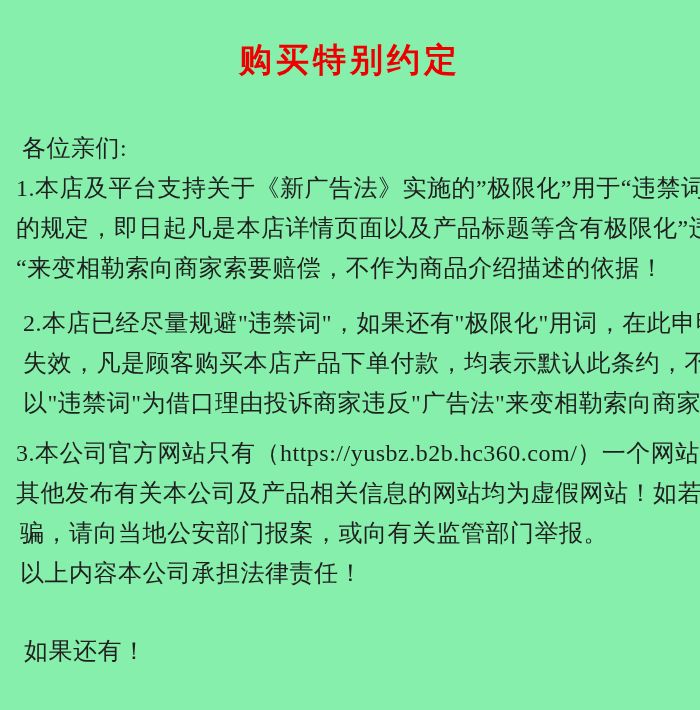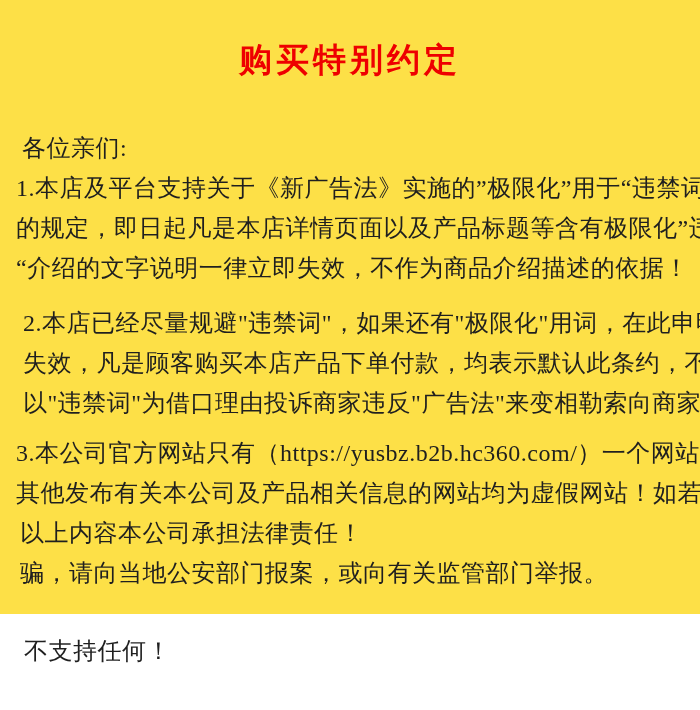--- a/index.html
+++ b/index.html
@@ -6,22 +6,22 @@
     margin: 0;
     padding: 0;
     width: 700px;
     height: 710px;
     background: #ffffff;
     overflow: hidden;
   }
   .doc {
     position: relative;
     width: 700px;
-    height: 614px;
-    background: #fde047;
+    height: 710px;
+    background: #86efac;
     font-family: "Liberation Serif", "DejaVu Serif", serif;
     color: #1f1f1f;
   }
   .doc-title {
     padding-top: 38px;
     text-align: center;
     font-size: 33px;
     font-weight: bold;
     letter-spacing: 4px;
     line-height: 44px;
@@ -62,32 +62,32 @@
 
   <div class="doc-title" style="color: rgb(238, 0, 0);">购买特别约定</div>
 
   <div class="doc-body">
 
     <div class="line greeting">各位亲们:</div>
 
     <div class="para para-1">
       <div class="line">1.本店及平台支持关于《新广告法》实施的”极限化”用于“违禁词“</div>
       <div class="line">的规定，即日起凡是本店详情页面以及产品标题等含有极限化”违禁词</div>
-      <div class="line">“介绍的文字说明一律立即失效，不作为商品介绍描述的依据！</div>
+      <div class="line">“来变相勒索向商家索要赔偿，不作为商品介绍描述的依据！</div>
     </div>
 
     <div class="para para-2 indent-sm">
       <div class="line">2.本店已经尽量规避"违禁词"，如果还有"极限化"用词，在此申明全部</div>
       <div class="line">失效，凡是顾客购买本店产品下单付款，均表示默认此条约，不支持任何</div>
       <div class="line">以"违禁词"为借口理由投诉商家违反"广告法"来变相勒索向商家索要赔偿</div>
     </div>
 
     <div class="para para-3">
       <div class="line">3.本公司官方网站只有（https://yusbz.b2b.hc360.com/）一个网站。网上</div>
       <div class="line">其他发布有关本公司及产品相关信息的网站均为虚假网站！如若上当受</div>
+      <div class="line indent-xs">骗，请向当地公安部门报案，或向有关监管部门举报。</div>
       <div class="line indent-xs">以上内容本公司承担法律责任！</div>
-      <div class="line indent-xs">骗，请向当地公安部门报案，或向有关监管部门举报。</div>
     </div>
 
-    <div class="closing line">不支持任何！</div>
+    <div class="closing line">如果还有！</div>
 
   </div>
 </div>
 
 </body></html>

